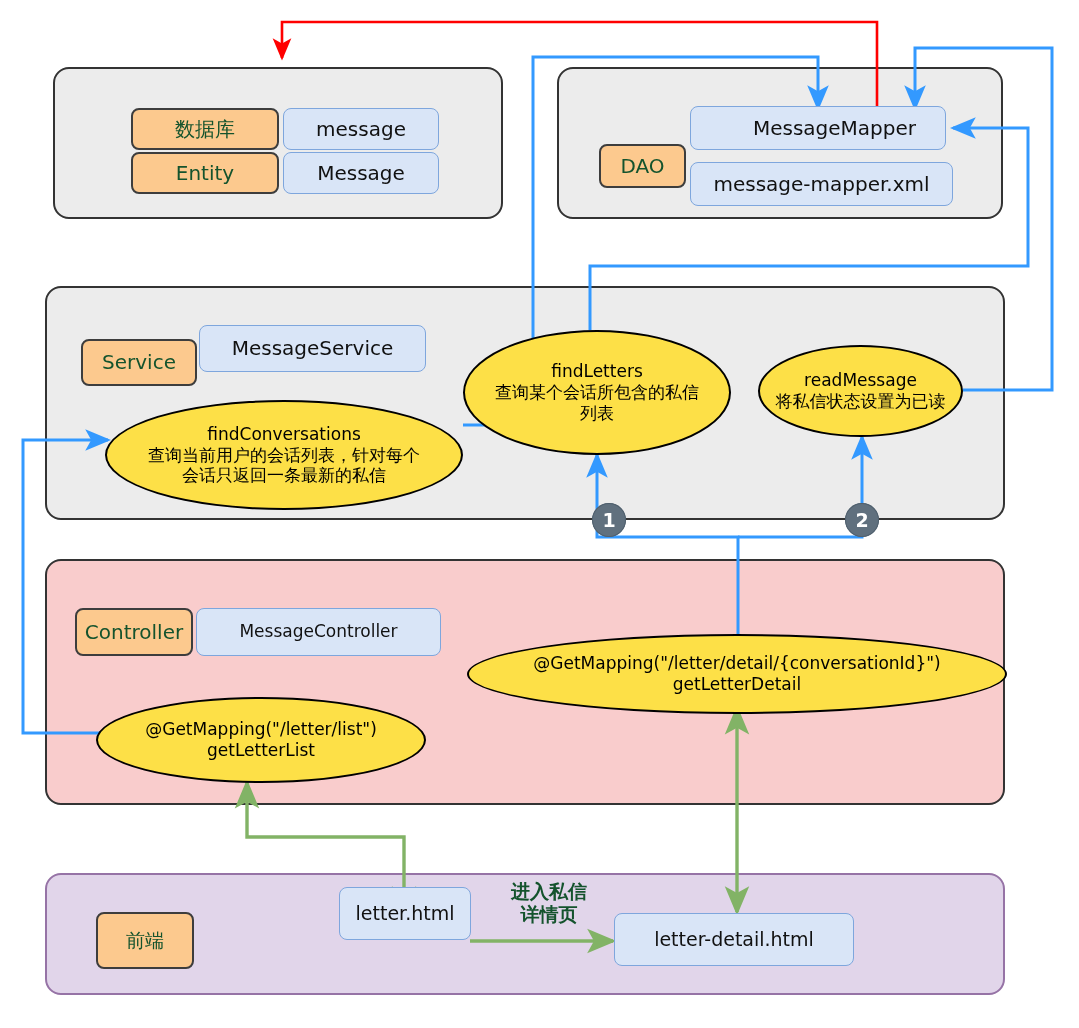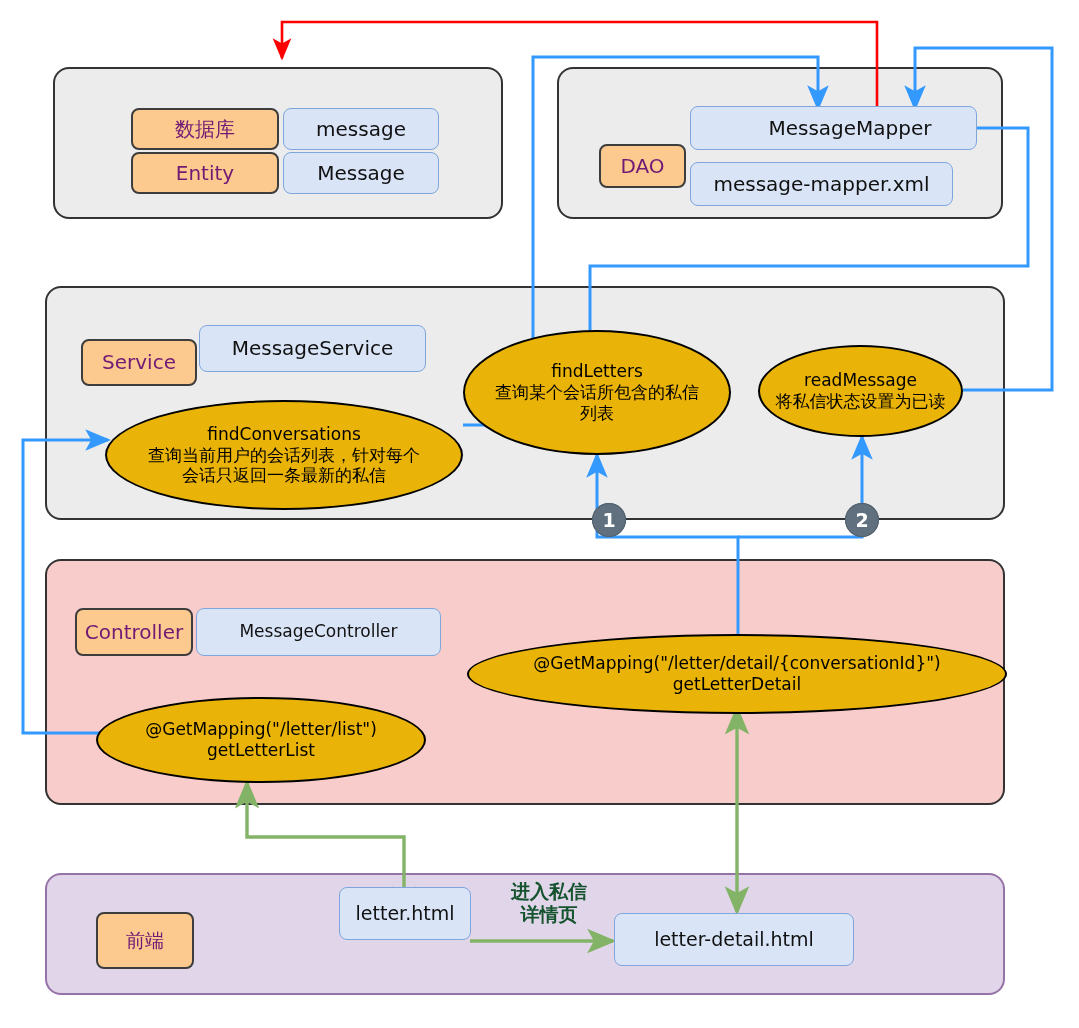--- a/index.html
+++ b/index.html
@@ -8,25 +8,25 @@
   #stage{position:absolute;left:0;top:0;width:1079px;height:1028px;}
   svg#wires{position:absolute;left:0;top:0;width:1079px;height:1028px;overflow:visible;}
 
   .group{position:absolute;box-sizing:border-box;border-radius:16px;}
   .grp-gray{background:#ececec;border:2.5px solid #333333;}
   .grp-pink{background:#f9cccc;border:2.5px solid #333333;}
   .grp-purple{background:#e1d5ea;border:2.5px solid #9673a6;}
 
   .chip{position:absolute;box-sizing:border-box;display:flex;align-items:center;
         justify-content:center;border-radius:8px;text-align:center;line-height:1.15;}
-  .chip-orange{background:#fcc98e;border:2.2px solid #3d3d3d;color:#701a75;}
+  .chip-orange{background:#fcc98e;border:2.2px solid #3d3d3d;color:#14532d;}
   .chip-blue{background:#d9e5f7;border:1.8px solid #7ea6dd;color:#111;}
 
   .ell{position:absolute;box-sizing:border-box;display:flex;align-items:center;
-       justify-content:center;text-align:center;background:#eab308;
+       justify-content:center;text-align:center;background:#fde047;
        border:2.4px solid #000;border-radius:50%;line-height:1.22;color:#000;}
 
   .badge{position:absolute;border-radius:50%;background:#60707e;
          display:flex;align-items:center;justify-content:center;color:#fff;
          font-weight:bold;box-shadow:0 0 0 1px #50606e inset;}
 
   .lbl{position:absolute;text-align:center;color:#14532d;font-weight:bold;
        line-height:1.2;}
 </style>
 </head>
@@ -83,21 +83,21 @@
     </g>
   </svg>
 
   <div class="chip chip-orange" style="left:131px;top:108px;width:148px;height:42px;font-size:20px;">数据库</div>
   <div class="chip chip-blue" style="left:283px;top:108px;width:156px;height:42px;font-size:20px;">message</div>
 
   <div class="chip chip-orange" style="left:131px;top:152px;width:148px;height:42px;font-size:20px;">Entity</div>
   <div class="chip chip-blue" style="left:283px;top:152px;width:156px;height:42px;font-size:20px;">Message</div>
 
   <div class="chip chip-orange" style="left:599px;top:106px;width:87px;height:44px;font-size:20px;margin-top:38px;">DAO</div>
-  <div class="chip chip-blue" style="left:690px;top:106px;width:287px;height:44px;font-size:20px;padding-left:33px;">MessageMapper</div>
+  <div class="chip chip-blue" style="left:690px;top:106px;width:256px;height:44px;font-size:20px;padding-left:33px;">MessageMapper</div>
   <div class="chip chip-blue" style="left:690px;top:162px;width:263px;height:44px;font-size:20px;">message-mapper.xml</div>
 
   <div class="chip chip-orange" style="left:81px;top:325px;width:116px;height:47px;font-size:20px;margin-top:14px;">Service</div>
   <div class="chip chip-blue" style="left:199px;top:325px;width:227px;height:47px;font-size:20px;">MessageService</div>
 
   <div class="ell" style="left:105px;top:400px;width:358px;height:110px;font-size:17px;">
     <div>
       <div>findConversations</div>
       <div>查询当前用户的会话列表，针对每个</div>
       <div>会话只返回一条最新的私信</div>

